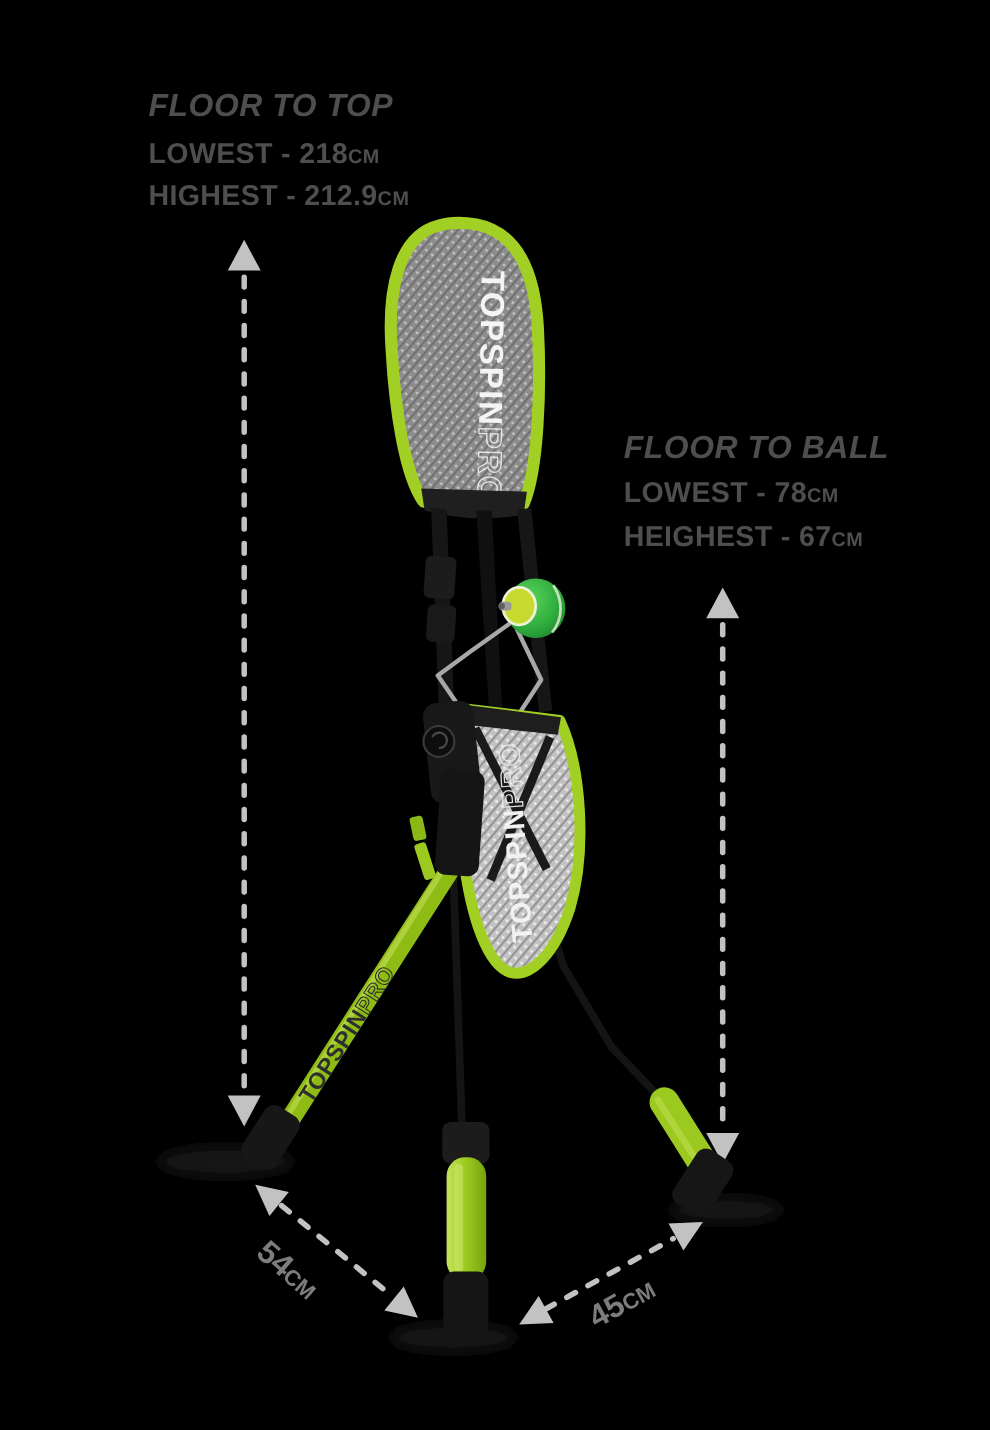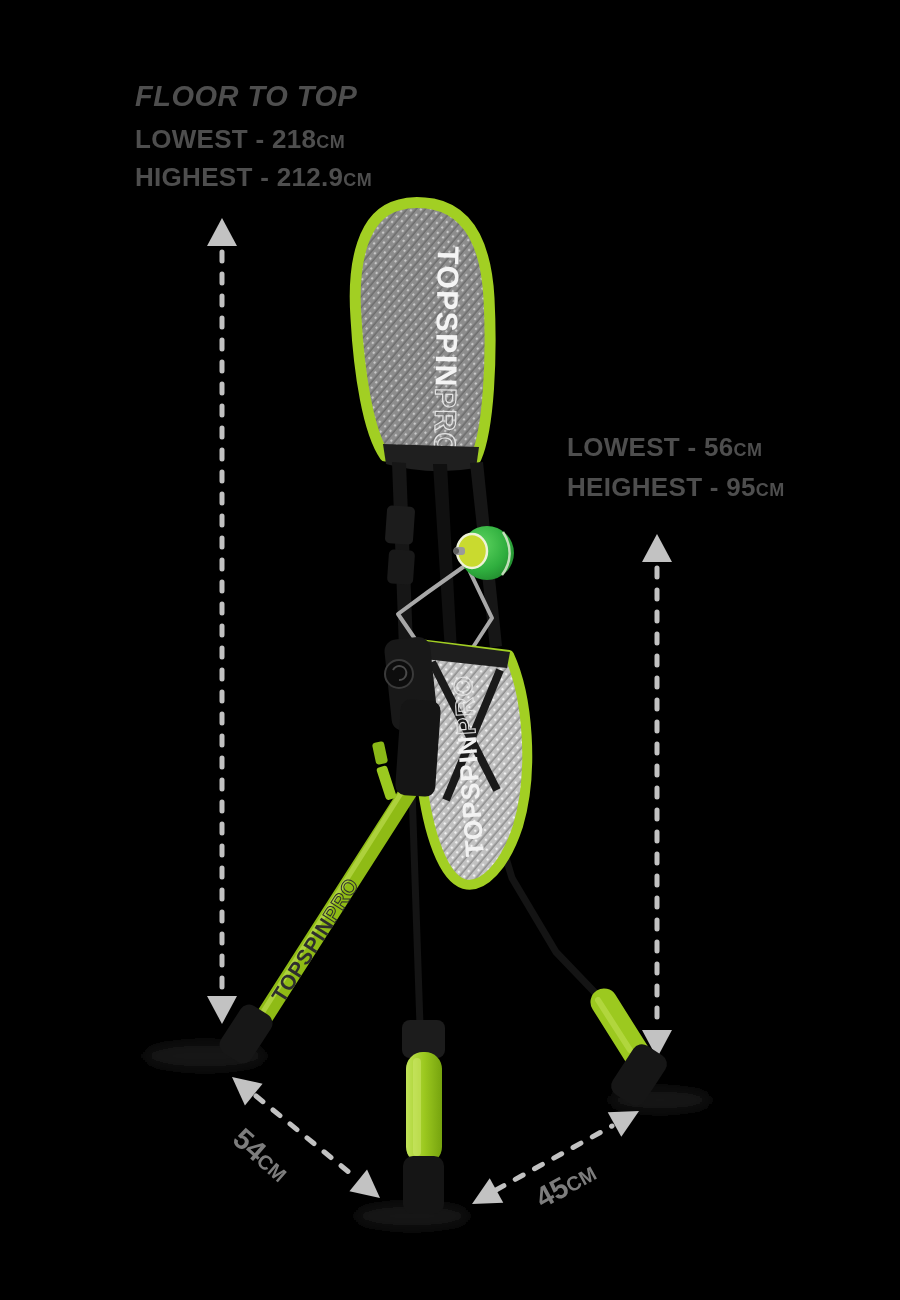--- a/index.html
+++ b/index.html
@@ -175,25 +175,26 @@
   </svg>
 
   <div class="spec-title" style="left:135px;top:80px">FLOOR TO TOP</div>
   <div class="spec-line" style="left:135px;top:124px">
     <span>LOWEST - 218</span><span class="unit">CM</span>
   </div>
   <div class="spec-line" style="left:135px;top:162px">
     <span>HIGHEST - 212.9</span><span class="unit">CM</span>
   </div>
 
+  <div class="spec-title" style="left:567px;top:391px">FLOOR TO BALL</div>
   <div class="spec-line" style="left:567px;top:432px">
-    <span>LOWEST - 56</span><span class="unit">CM</span>
+    <span>LOWEST - 78</span><span class="unit">CM</span>
   </div>
   <div class="spec-line" style="left:567px;top:472px">
-    <span>HEIGHEST - 95</span><span class="unit">CM</span>
+    <span>HEIGHEST - 67</span><span class="unit">CM</span>
   </div>
 
   <div class="dim-label" style="left:248px;top:1122px;transform:rotate(41deg)">
     <span>54</span><span class="unit">CM</span>
   </div>
   <div class="dim-label" style="left:530px;top:1186px;transform:rotate(-29deg)">
     <span>45</span><span class="unit">CM</span>
   </div>
 
 </div>

